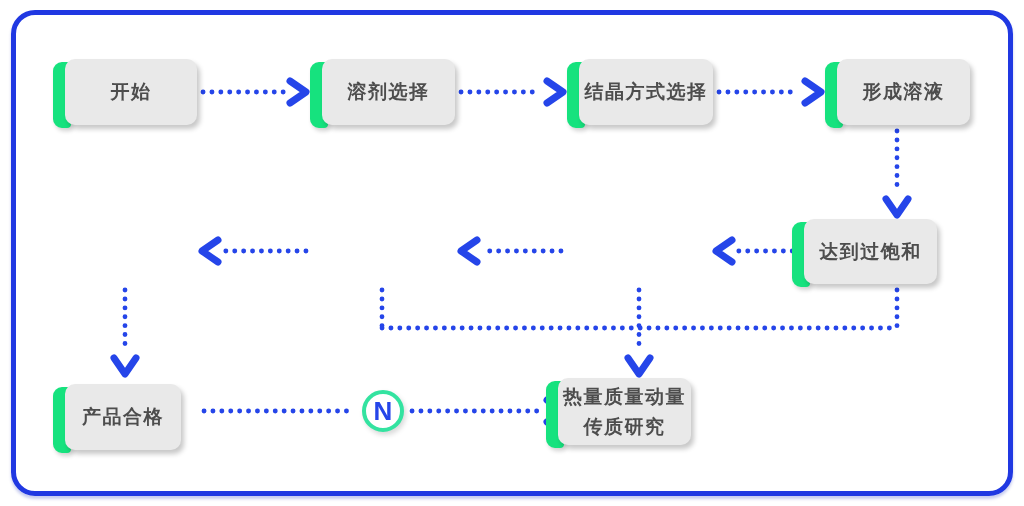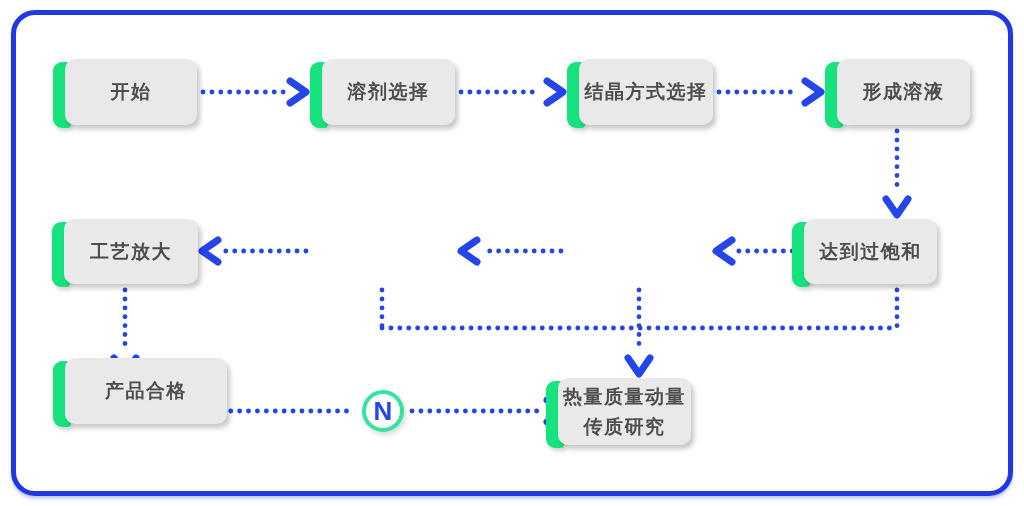--- a/index.html
+++ b/index.html
@@ -161,34 +161,28 @@
         <span class="lbl">结晶方式选择</span>
       </span>
   </div>
   <div class="node" style="left:825px;top:59px;width:145px;height:66px">
     <span class="accent"></span>
     <span class="body">
         <span class="lbl">形成溶液</span>
       </span>
   </div>
 
-  <div class="node" style="left:52px;top:219px;width:146px;height:65px">
-    <span class="accent"></span>
-    <span class="body">
-        <span class="lbl">工艺放大</span>
-      </span>
-  </div>
   <div class="node" style="left:792px;top:219px;width:145px;height:65px">
     <span class="accent"></span>
     <span class="body">
         <span class="lbl">达到过饱和</span>
       </span>
   </div>
 
-  <div class="node" style="left:53px;top:358px;width:174px;height:66px">
+  <div class="node" style="left:53px;top:384px;width:128px;height:66px">
     <span class="accent"></span>
     <span class="body">
         <span class="lbl">产品合格</span>
       </span>
   </div>
   <div class="node" style="left:546px;top:378px;width:145px;height:67px">
     <span class="accent"></span>
     <span class="body">
         <span class="lbl">热量质量动量
 传质研究</span>

